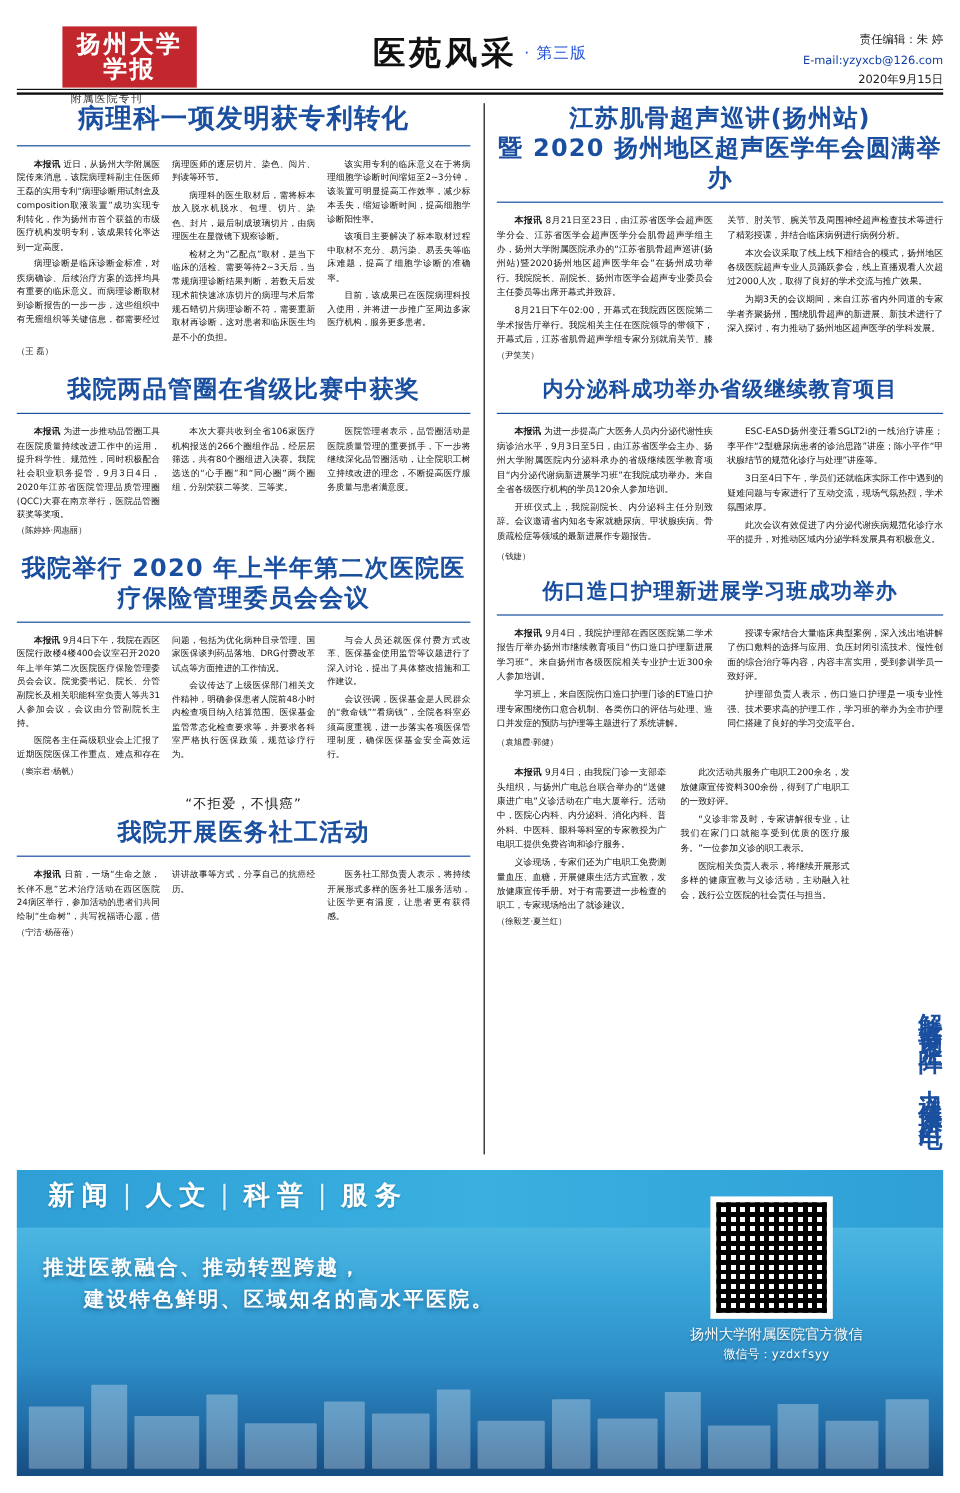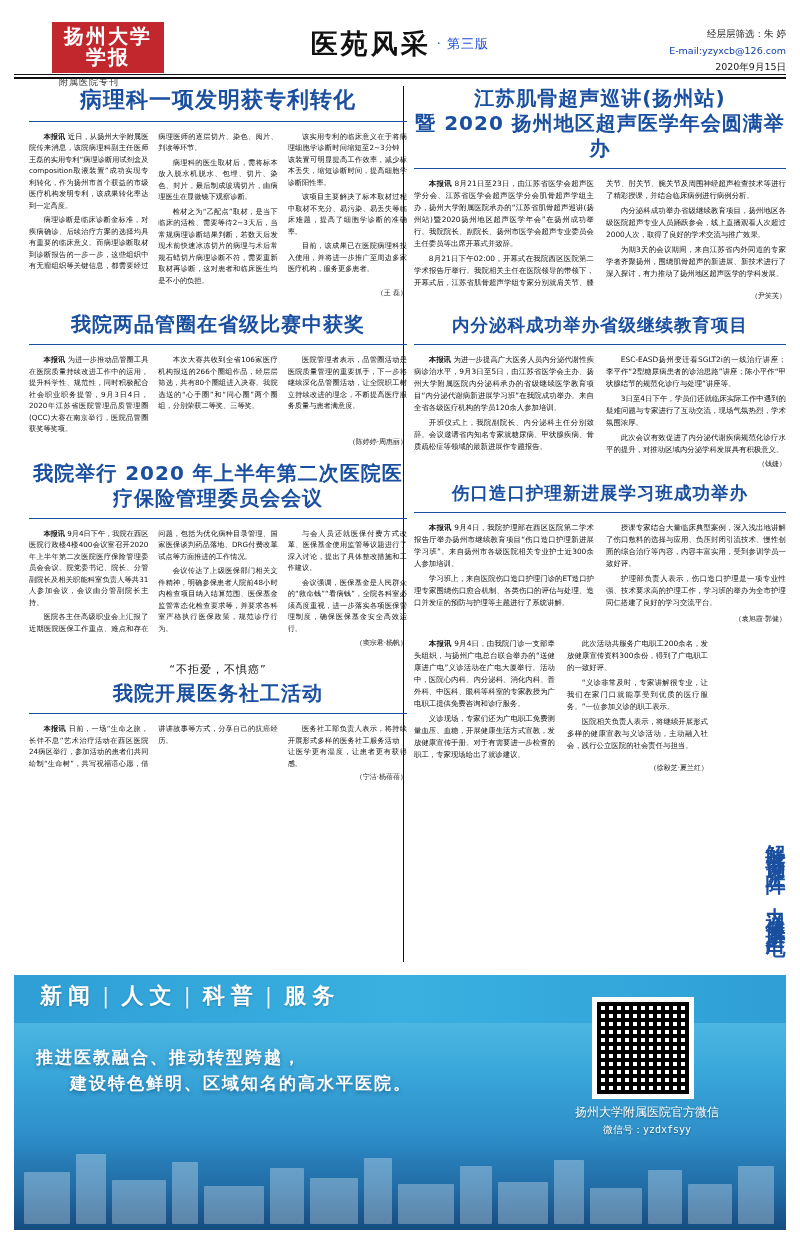--- a/index.html
+++ b/index.html
@@ -41,41 +41,41 @@
     position:absolute;right:14px;top:26px;text-align:right;
     font-size:9.5px;line-height:1.75;color:#1a1a1a;
   }
   .mh-right .blue{color:#1240a8;}
   .rule{position:absolute;left:14px;right:14px;height:1px;background:#111;}
   .rule.r1{top:74px;}
   .rule.r2{top:77px;height:2px;background:#111;}
 
   
   .cols{position:absolute;left:14px;top:86px;width:772px;height:880px;}
-  .col-left{position:absolute;left:0;top:0;width:378px;margin-left:15px;}
+  .col-left{position:absolute;left:0;top:0;width:378px;}
   .col-right{position:absolute;left:400px;top:0;width:372px;}
   .vdiv{position:absolute;left:389px;top:0;width:1px;height:876px;background:#111;}
 
   h2.headline{
     margin:0;color:#1a4fa0;font-weight:bold;text-align:center;
     letter-spacing:1px;line-height:1.25;
   }
   .hl-xl{font-size:22px;}
   .hl-lg{font-size:20px;}
   .hl-md{font-size:17.5px;}
   .hl-sm{font-size:20px;}
 
   .hl-rule{border:0;border-top:1px solid #1a4fa0;margin:7px 0 9px 0;}
 
   .art{margin-bottom:14px;}
   .body2{column-count:2;column-gap:12px;font-size:7.4px;line-height:1.62;text-align:justify;color:#111;}
   .body3{column-count:3;column-gap:10px;font-size:7.2px;line-height:1.6;text-align:justify;color:#111;}
   .lead{font-weight:bold;}
   p.par{margin:0 0 3px 0;text-indent:2em;}
-  .sig{text-align:right;font-size:7px;color:#222;margin-top:2px;}
+  .sig{text-align:left;font-size:7px;color:#222;margin-top:2px;}
 
   .kicker{
     text-align:center;font-size:11px;color:#111;margin:6px 0 4px 0;letter-spacing:1px;
   }
 
   
   .vslogan{
     position:absolute;right:0;top:742px;width:74px;height:222px;
     display:flex;flex-direction:row-reverse;justify-content:flex-start;gap:2px;
   }
@@ -135,21 +135,21 @@
 
   <div class="masthead">
     <div class="logo-box">
       <div class="logo-main">扬州大学学报</div>
       <div class="logo-sub">附属医院专刊</div>
     </div>
     <div class="center-title">
       <span class="t">医苑风采</span><span class="p">· 第三版</span>
     </div>
     <div class="mh-right">
-      <div>经层层筛选：朱 婷</div>
+      <div>责任编辑：朱 婷</div>
       <div class="blue">E-mail:yzyxcb@126.com</div>
       <div>2020年9月15日</div>
     </div>
     <div class="rule r1"></div>
     <div class="rule r2"></div>
   </div>
 
   <div class="cols">
     <div class="vdiv"></div>
 
@@ -209,21 +209,21 @@
 
     <div class="col-right">
 
       <div class="art">
         <h2 class="headline hl-lg">江苏肌骨超声巡讲(扬州站)</h2>
         <h2 class="headline hl-lg">暨 2020 扬州地区超声医学年会圆满举办</h2>
         <hr class="hl-rule">
         <div class="body2">
           <p class="par"><span class="lead">本报讯</span> <span>8月21日至23日，由江苏省医学会超声医学分会、江苏省医学会超声医学分会肌骨超声学组主办，扬州大学附属医院承办的“江苏省肌骨超声巡讲(扬州站)暨2020扬州地区超声医学年会”在扬州成功举行。我院院长、副院长、扬州市医学会超声专业委员会主任委员等出席开幕式并致辞。</span></p>
           <p class="par">8月21日下午02:00，开幕式在我院西区医院第二学术报告厅举行。我院相关主任在医院领导的带领下，开幕式后，江苏省肌骨超声学组专家分别就肩关节、膝关节、肘关节、腕关节及周围神经超声检查技术等进行了精彩授课，并结合临床病例进行病例分析。</p>
-          <p class="par">内分泌科成功举办省级继续教育项目，扬州地区各级医院超声专业人员踊跃参会，线上直播观看人次超过2000人次，取得了良好的学术交流与推广效果。</p>
+          <p class="par">本次会议采取了线上线下相结合的模式，扬州地区各级医院超声专业人员踊跃参会，线上直播观看人次超过2000人次，取得了良好的学术交流与推广效果。</p>
           <p class="par">为期3天的会议期间，来自江苏省内外同道的专家学者齐聚扬州，围绕肌骨超声的新进展、新技术进行了深入探讨，有力推动了扬州地区超声医学的学科发展。</p>
         </div>
         <div class="sig">（尹笑芙）</div>
       </div>
 
       <div class="art">
         <h2 class="headline hl-md">内分泌科成功举办省级继续教育项目</h2>
         <hr class="hl-rule">
         <div class="body2">
           <p class="par"><span class="lead">本报讯</span> <span>为进一步提高广大医务人员内分泌代谢性疾病诊治水平，9月3日至5日，由江苏省医学会主办、扬州大学附属医院内分泌科承办的省级继续医学教育项目“内分泌代谢病新进展学习班”在我院成功举办。来自全省各级医疗机构的学员120余人参加培训。</span></p>

